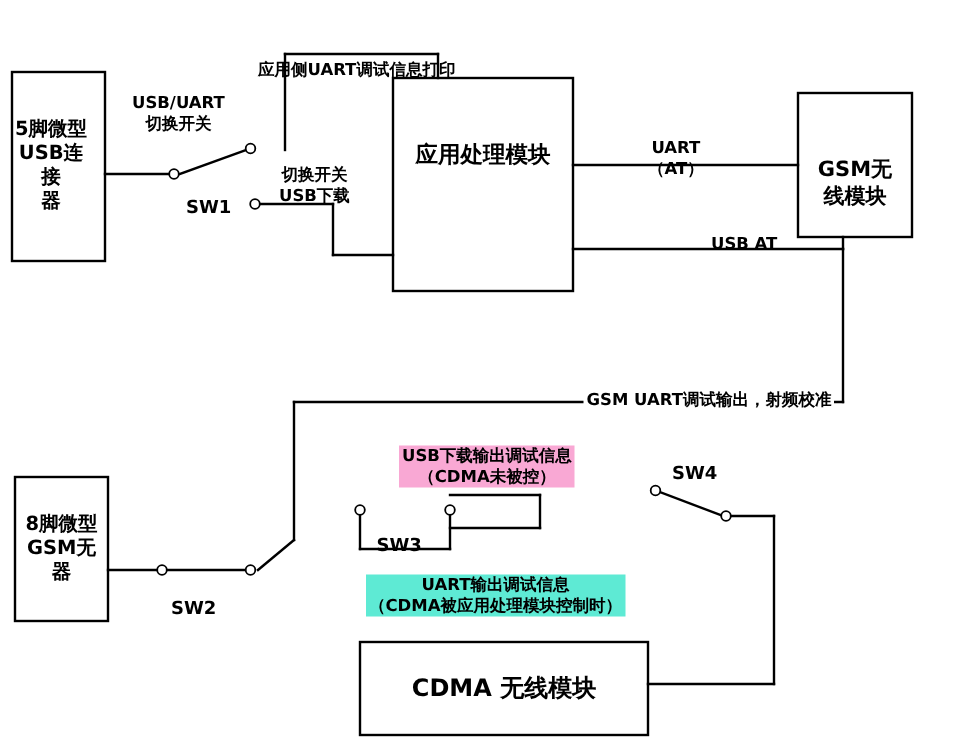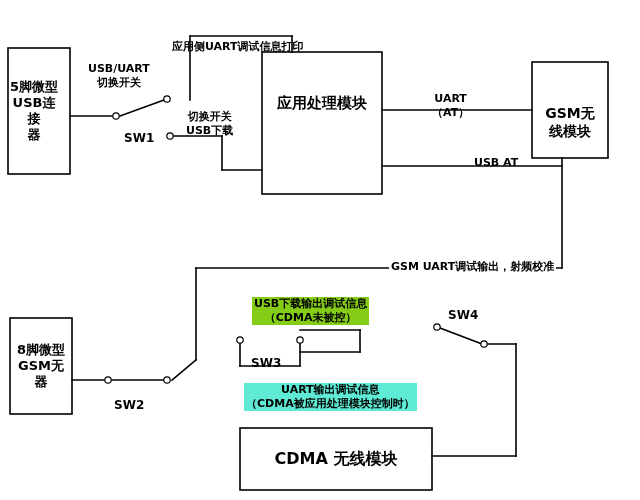--- a/index.html
+++ b/index.html
@@ -123,21 +123,21 @@
   <div class="txt left" style="left:172px; top:12px; font-size:11px;margin-top:28px;">应用侧UART调试信息打印</div>
   <div class="txt center" style="left:88px; top:62px; font-size:11px;">USB/UART
 切换开关</div>
   <div class="txt left" style="left:124px; top:131px; font-size:12px;">SW1</div>
   <div class="txt center" style="left:186px; top:110px; font-size:11px;">切换开关
 USB下载</div>
   <div class="txt center" style="left:432px; top:92px; font-size:11px;">UART
 （AT）</div>
   <div class="txt left" style="left:474px; top:156px; font-size:11px;">USB AT</div>
   <div class="txt left" style="left:344px; top:260px; font-size:11px; background:#fff; padding:0 2px;margin-left:45px;">GSM UART调试输出，射频校准</div>
-  <div class="txt center" style="left:252px; top:297px; font-size:11px; background:#84cc16; padding:0 2px;">USB下载输出调试信息
+  <div class="txt center" style="left:266px; top:297px; font-size:11px; background:#f9a8d4; padding:0 2px;">USB下载输出调试信息
 （CDMA未被控）</div>
   <div class="txt left" style="left:448px; top:308px; font-size:12px;">SW4</div>
   <div class="txt left" style="left:251px; top:356px; font-size:12px;">SW3</div>
   <div class="txt left" style="left:114px; top:398px; font-size:12px;">SW2</div>
   <div class="txt center" style="left:244px; top:383px; font-size:11px; background:#5eead4; padding:0 2px;">UART输出调试信息
 （CDMA被应用处理模块控制时）</div>
 
 </div>
 
 </body></html>

